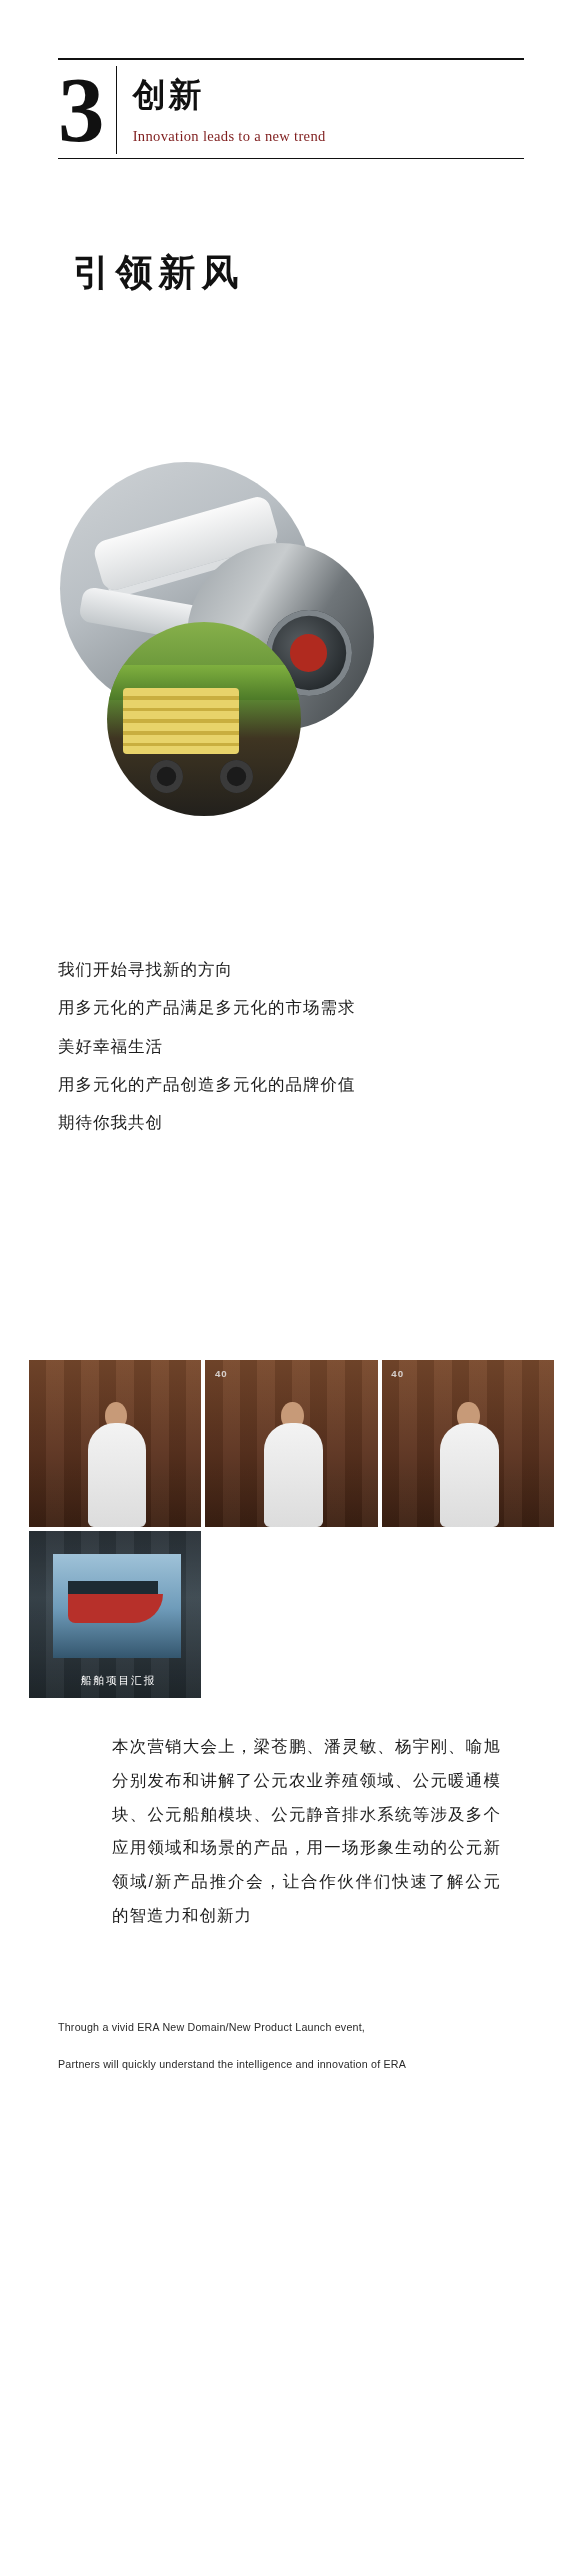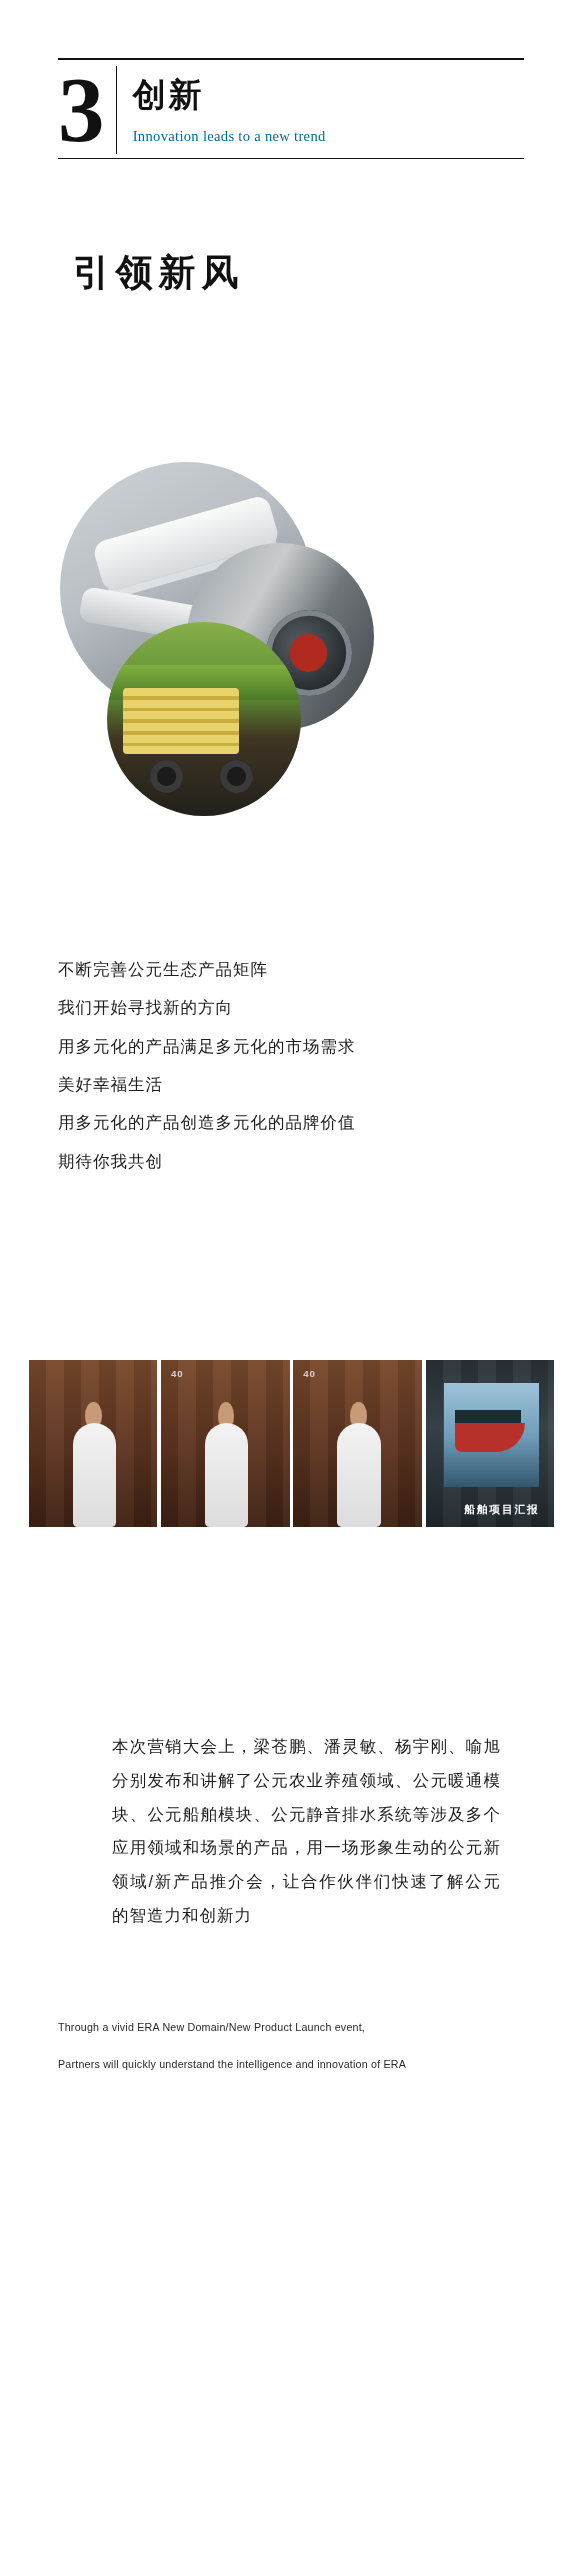--- a/index.html
+++ b/index.html
@@ -58,21 +58,21 @@
   }
   .header-cn {
     font-size: 33px;
     font-weight: 700;
     letter-spacing: 2.9px;
     color: #111;
     line-height: 1.2;
   }
   .header-en {
     font-size: 14.6px;
-    color: #0369a1;
+    color: #7f1d1d;
     letter-spacing: 0.3px;
     margin-top: 1px;
     font-family: "Liberation Serif", serif;
   }
   .subtitle {
     position: absolute;
     left: 73px;
     top: 248px;
     font-size: 37px;
     font-weight: 700;
@@ -214,21 +214,21 @@
     font-weight: 600;
   }
 
   
   .photos {
     position: absolute;
     left: 29px;
     top: 1360px;
     width: 525px;
     display: grid;
-    grid-template-columns: 1fr 1fr 1fr 1fr;
+    grid-template-columns: 1fr 1fr 1fr;
     gap: 3.9px;
   }
   .photo {
     position: relative;
     height: 167px;
     overflow: hidden;
     background: #5a3420;
   }
   .photo .stage {
     position: absolute;
@@ -298,21 +298,21 @@
     height: 14%;
     background: #1d2b33;
   }
   .photo.ship .cap {
     position: absolute;
     left: 30%;
     bottom: 6%;
     color: #fff;
     font-size: 10.7px;
     letter-spacing: 1.9px;
-    font-weight: 700;
+    font-weight: 400;
   }
 
   
   .para-cn {
     position: absolute;
     left: 112px;
     top: 1730px;
     width: 389px;
     font-size: 16.5px;
     line-height: 2.05;
@@ -357,21 +357,20 @@
     </div>
     <div class="circ circ-bottom">
       <div class="grass"></div>
       <div class="crate"></div>
       <div class="wheel w1"></div>
       <div class="wheel w2"></div>
     </div>
   </div>
 
   <div class="copy-cn">
-    <p>不断完善公元生态产品矩阵</p>
     <p>我们开始寻找新的方向</p>
     <p>用多元化的产品满足多元化的市场需求</p>
     <p>美好幸福生活</p>
     <p>用多元化的产品创造多元化的品牌价值</p>
     <p>期待你我共创</p>
   </div>
 
 
   <div class="photos">
     <div class="photo">

